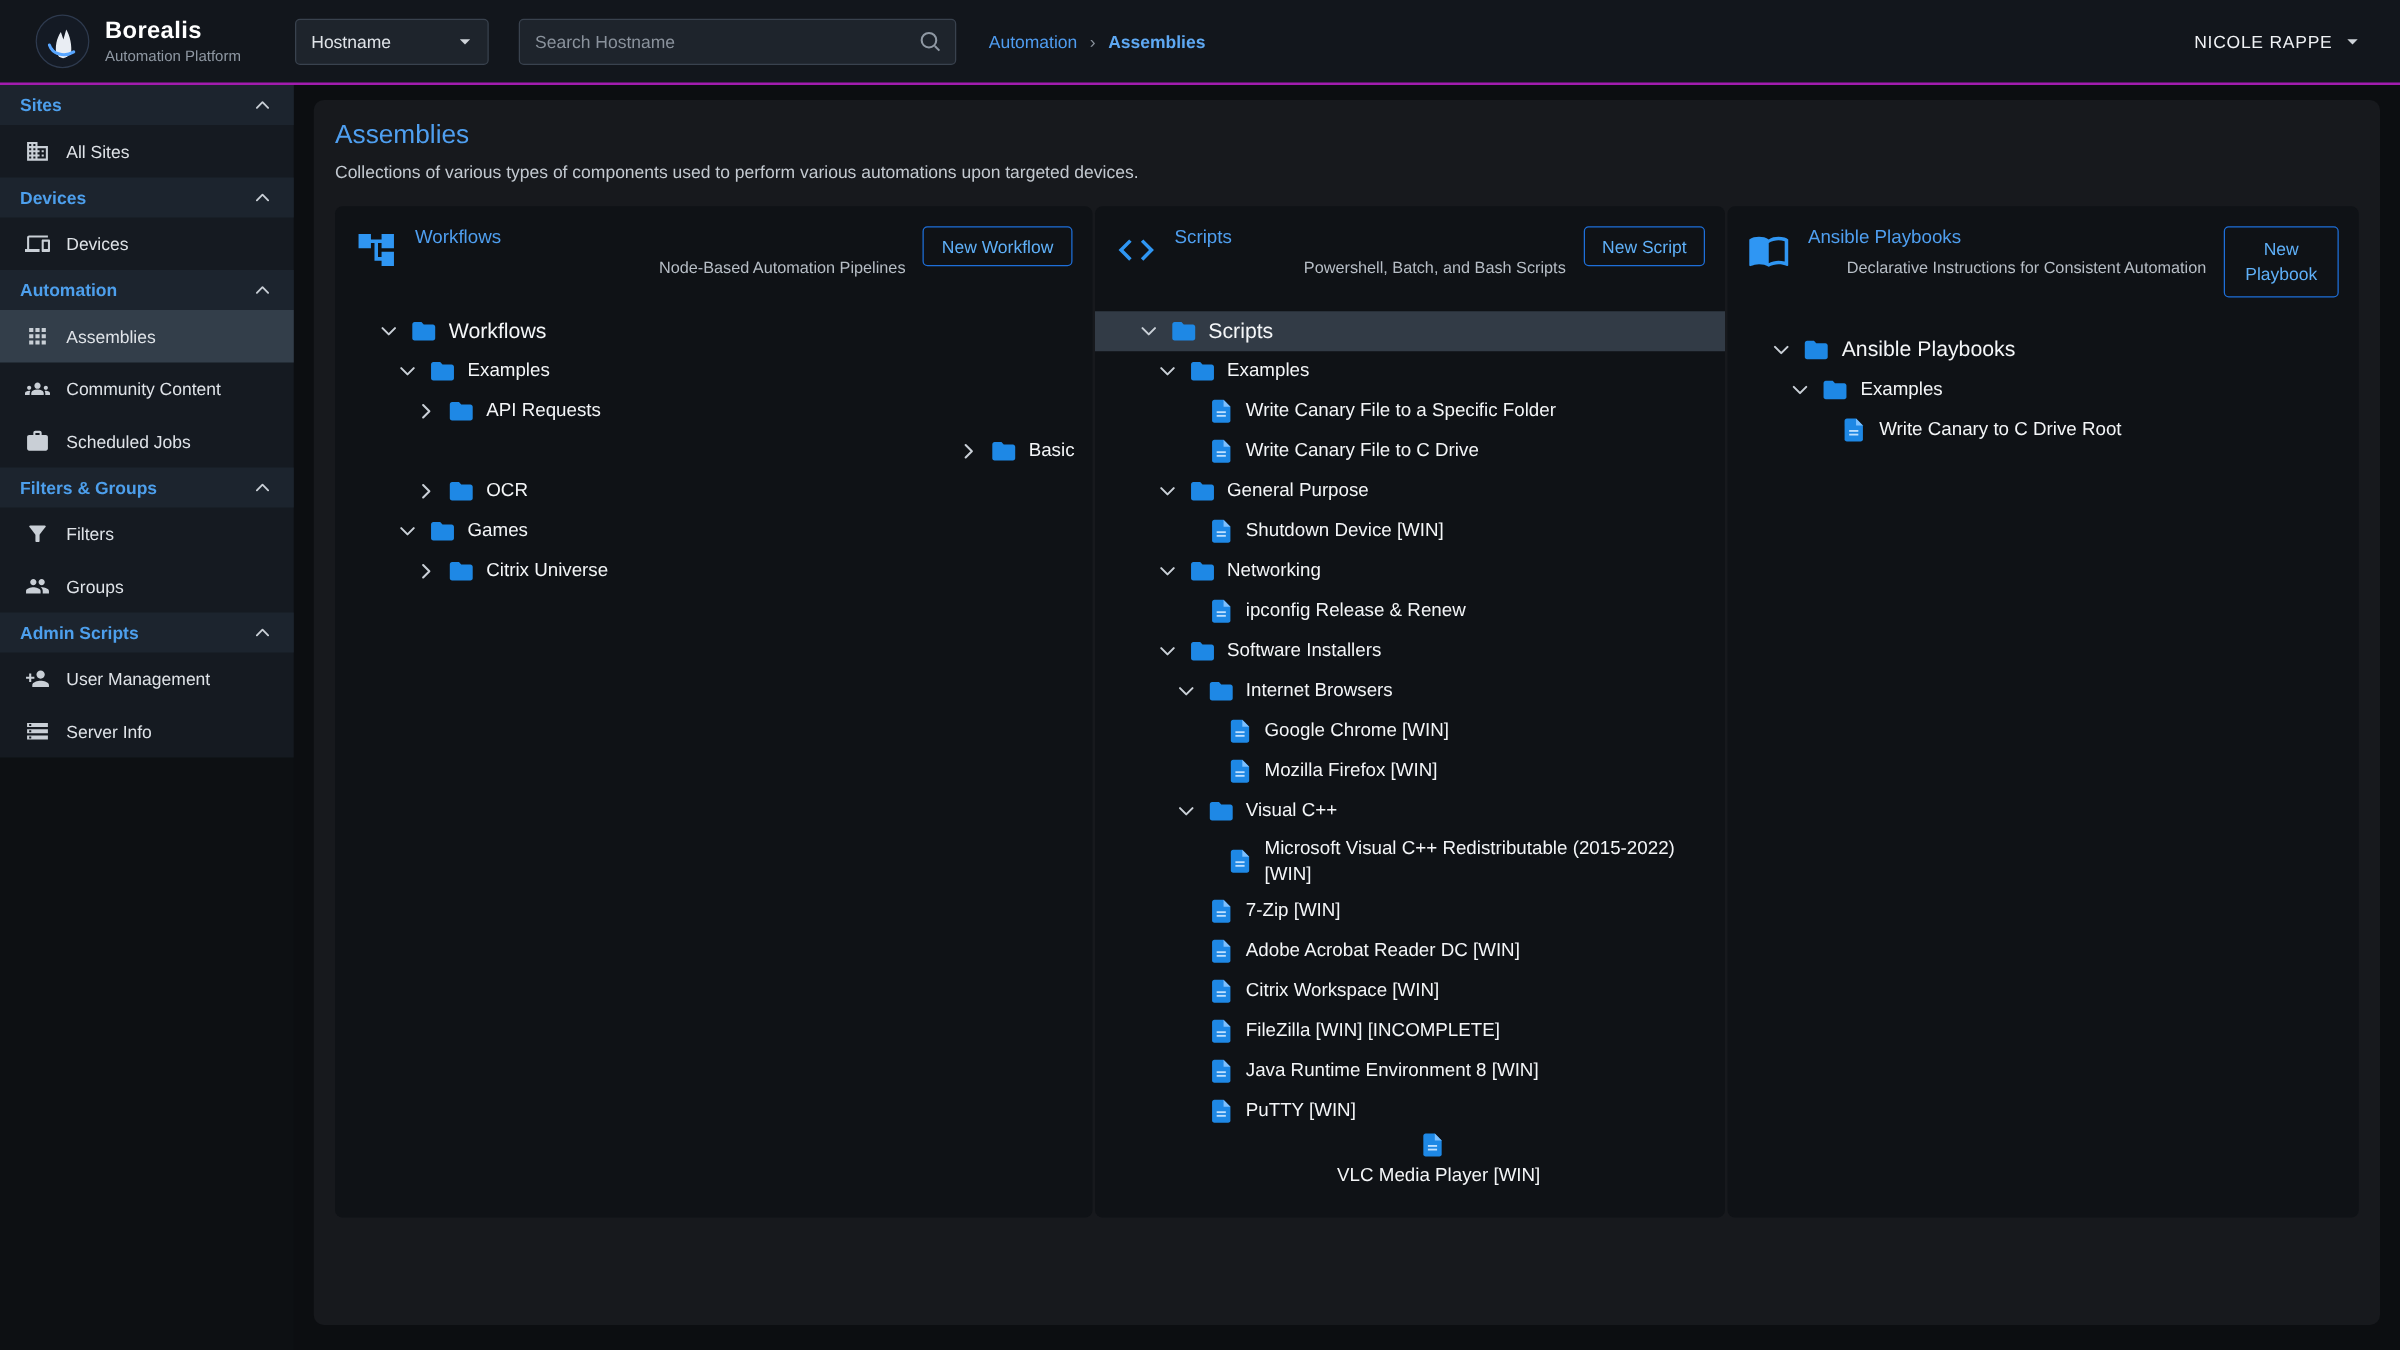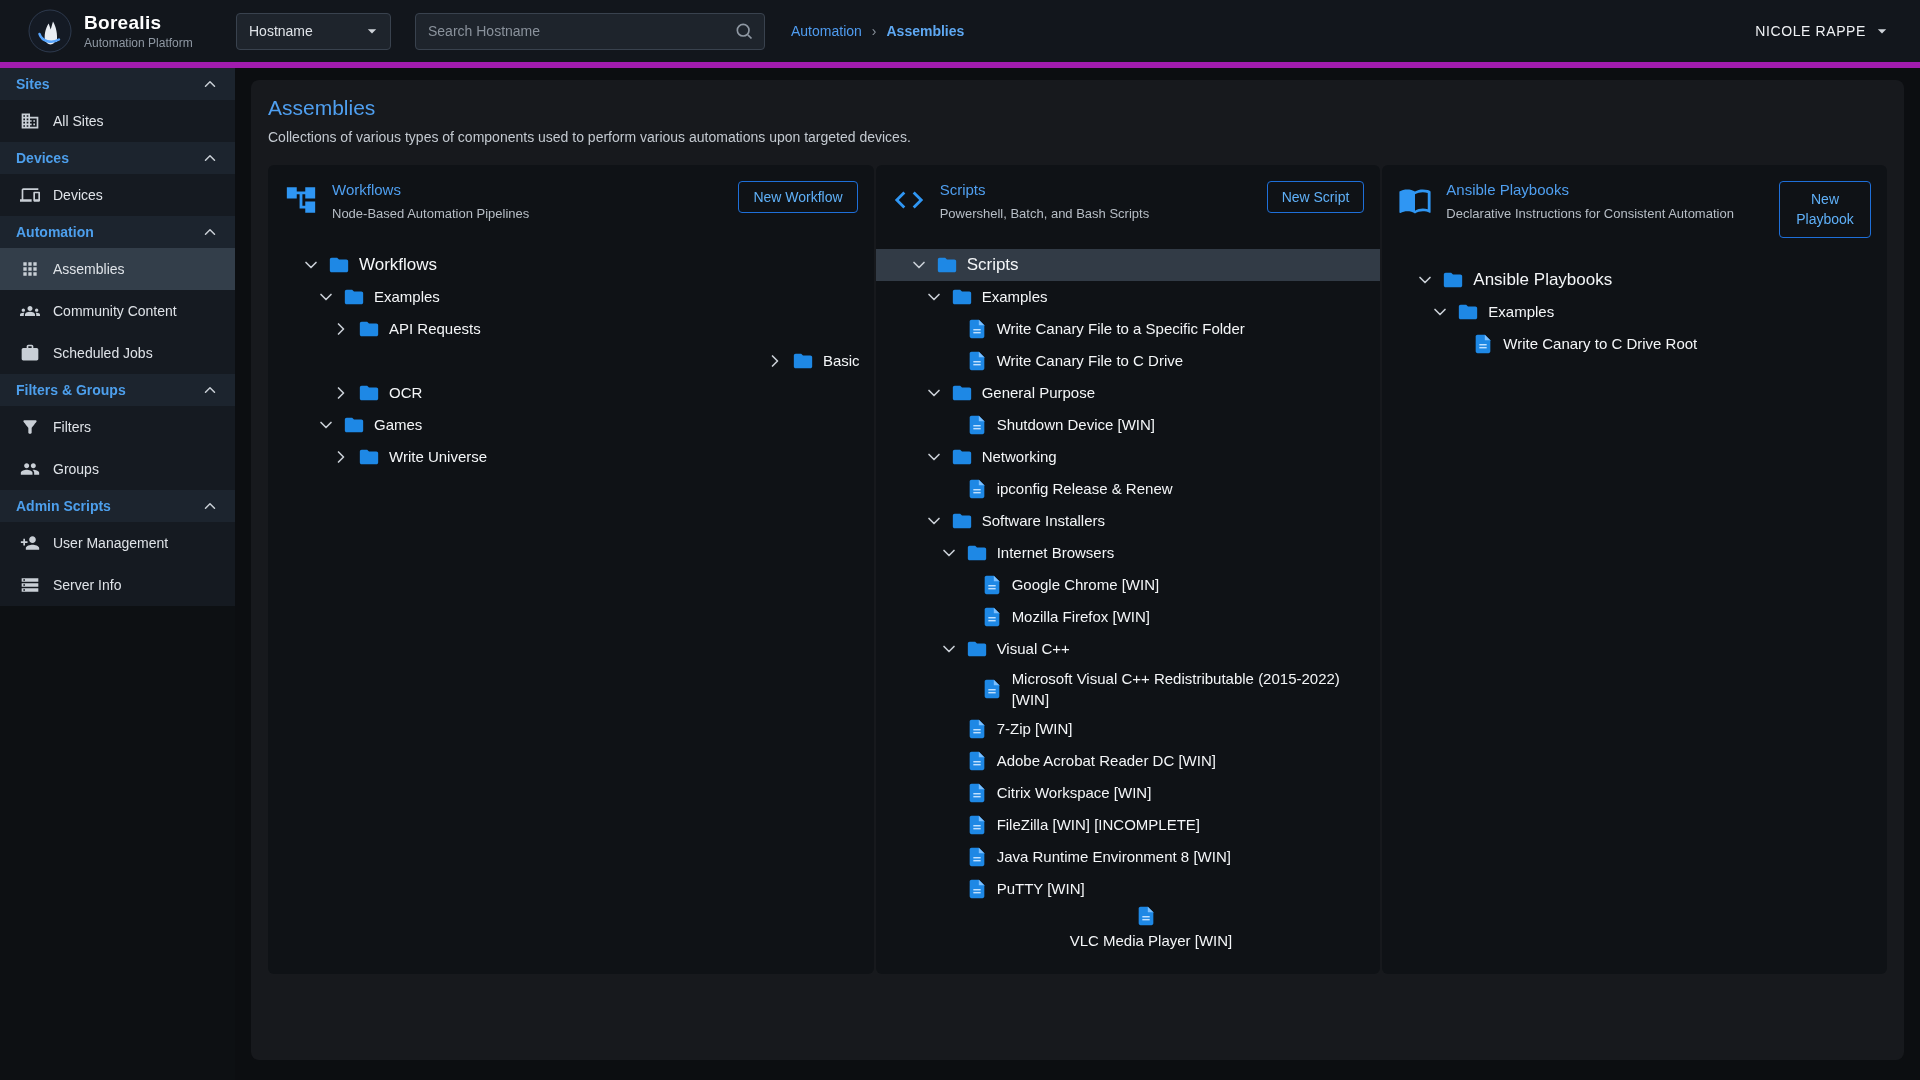--- a/index.html
+++ b/index.html
@@ -2,21 +2,21 @@
 <html><head>
 <meta charset="utf-8">
 <style>
   * { margin:0; padding:0; box-sizing:border-box; }
   html,body { width:1920px; height:1080px; overflow:hidden; background:#0c0e11;
               font-family:"Liberation Sans", sans-serif; color:#e8ebee; }
 
   .icon svg { display:block; width:100%; height:100%; }
 
   
-  .topbar { height:68px; background:#12161c; border-bottom:6px solid #a21caf;
+  .topbar { height:68px; background:#12161c; border-bottom:2px solid #a21caf;
             display:flex; align-items:center; padding:0 28px; }
   .brand { display:flex; align-items:center; gap:12px; width:208px; flex-shrink:0; }
   .logo { width:44px; height:44px; }
   .brand-name { font-size:19px; font-weight:bold; color:#ffffff; letter-spacing:.3px; }
   .brand-sub { font-size:12px; color:#8f98a3; margin-top:2px; }
   .hostname-select { width:155px; height:37px; background:#1e242c; border:1px solid #39424e;
             border-radius:4px; display:flex; align-items:center; justify-content:space-between;
             padding:0 8px 0 12px; font-size:14px; color:#dfe3e8; cursor:pointer; }
   .caret { width:20px; height:20px; color:#cfd4da; }
   .search-box { width:350px; height:37px; background:#1e242c; border:1px solid #39424e;
@@ -52,21 +52,21 @@
 
   
   .cards { display:flex; gap:2px; margin-top:20px; align-items:stretch; }
   .card { background:#0f1216; border-radius:6px; padding:16px 0 20px; }
   .card.workflows { flex:1.2; }
   .card.scripts, .card.playbooks { flex:1; }
   .card-header { display:flex; align-items:flex-start; gap:14px; padding:0 16px; }
   .card-icon { width:34px; height:34px; color:#2f96f3; flex-shrink:0; margin-top:2px; }
   .card-titles { flex:1; }
   .card-title { color:#4f9ff0; font-size:15px; }
-  .card-subtitle { color:#b7bec6; font-size:13px; margin-top:7px; line-height:1.35; }
+  .card-subtitle { color:#b7bec6; font-size:13px; margin-top:7px; line-height:1.35;text-align:right; }
   .card-btn { border:1px solid #1e6fd9; color:#5fb0f8; background:transparent; border-radius:4px;
             font-size:14px; padding:7px 14px; font-family:inherit; cursor:pointer; flex-shrink:0; }
   .card.playbooks .card-btn { max-width:92px; line-height:1.45; text-align:center; }
 
   
   .tree { margin-top:26px; }
   .tree-row { min-height:32px; display:flex; align-items:center; padding-right:14px; cursor:pointer; }
   .tree-row.selected { background:#323b46; }
   .chev-slot { width:26px; margin-right:4px; display:flex; justify-content:center; flex-shrink:0;
             color:#c9cfd6; }
@@ -346,21 +346,21 @@
                 <span class="chev-slot icon">
                   <svg viewBox="0 0 24 24" fill="none" stroke="currentColor" stroke-width="2" stroke-linecap="round" stroke-linejoin="round">
                     <path d="M9 6l6 6-6 6"></path>
                   </svg>
                 </span>
                 <span class="t-icon icon">
                   <svg viewBox="0 0 24 24" fill="#1e88e5">
                     <path d="M10 4H4c-1.1 0-2 .9-2 2v12c0 1.1.9 2 2 2h16c1.1 0 2-.9 2-2V8c0-1.1-.9-2-2-2h-8l-2-2z"></path>
                   </svg>
                 </span>
-                <span class="t-label">Write Universe</span>
+                <span class="t-label">Citrix Universe</span>
               </div>
             </div>
         </section>
 
         <section class="card scripts">
           <div class="card-header">
             <span class="card-icon icon">
                 <svg viewBox="0 0 24 24" fill="currentColor">
                   <path d="M9.4 16.6L4.8 12l4.6-4.6L8 6l-6 6 6 6 1.4-1.4zm5.2 0l4.6-4.6-4.6-4.6L16 6l6 6-6 6-1.4-1.4z"></path>
                 </svg>

